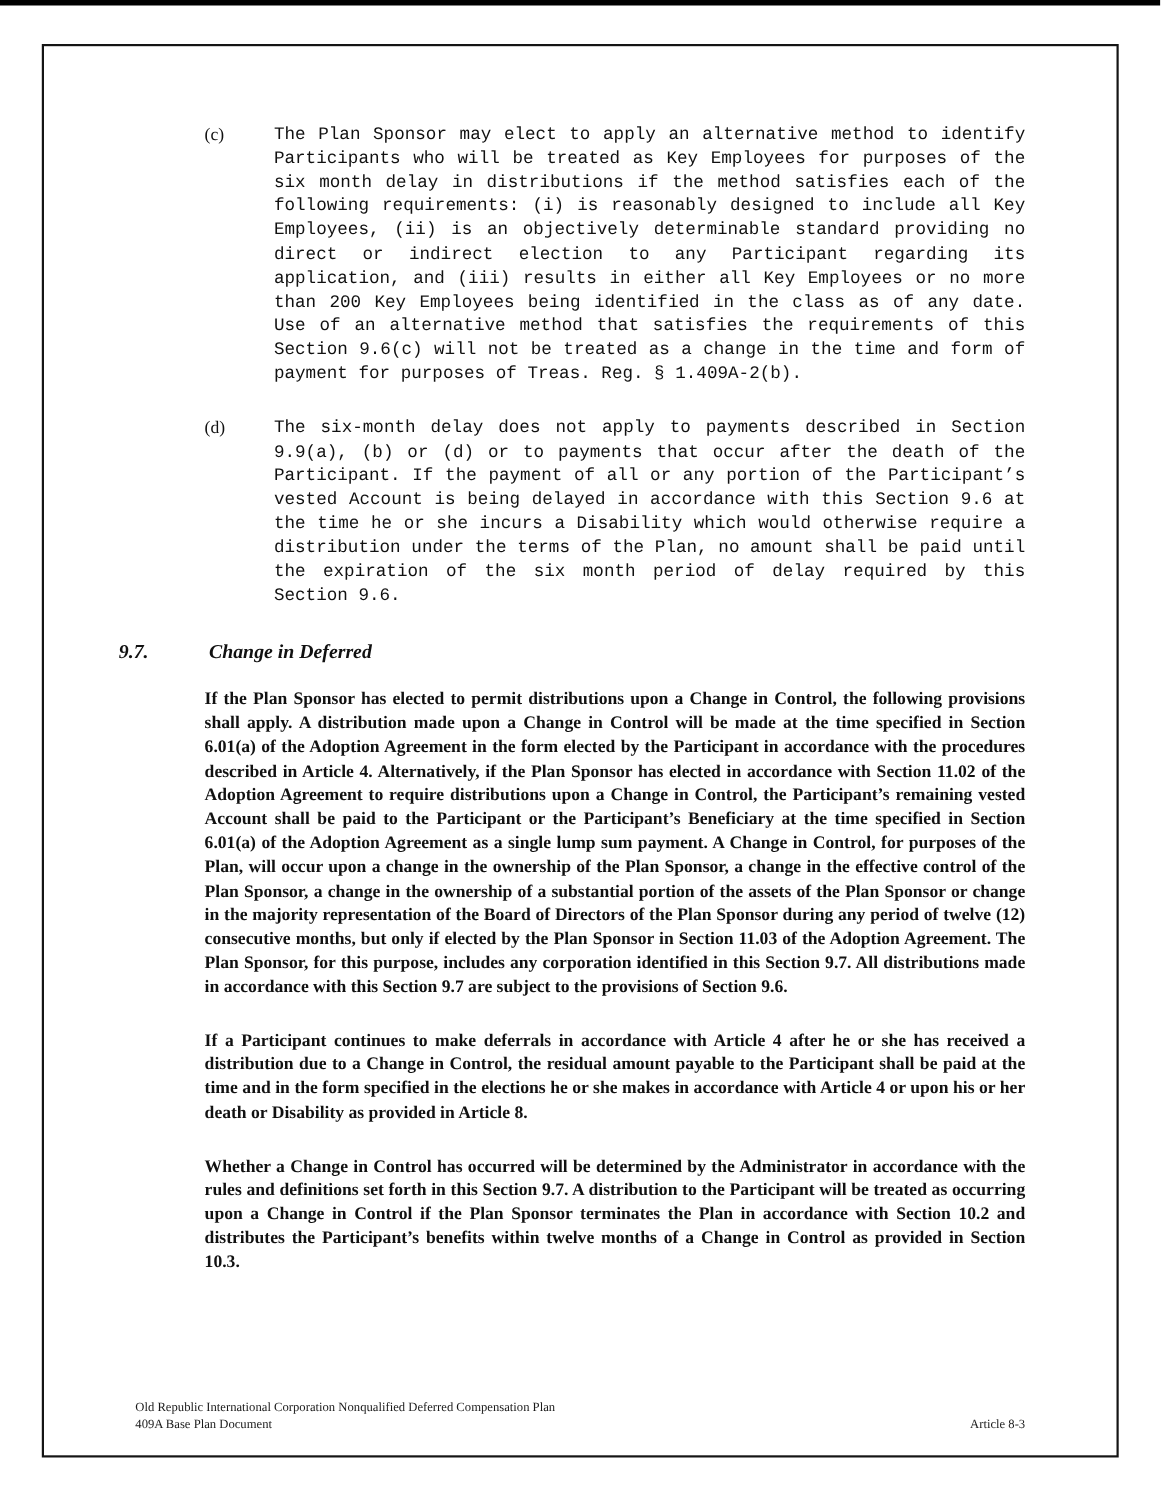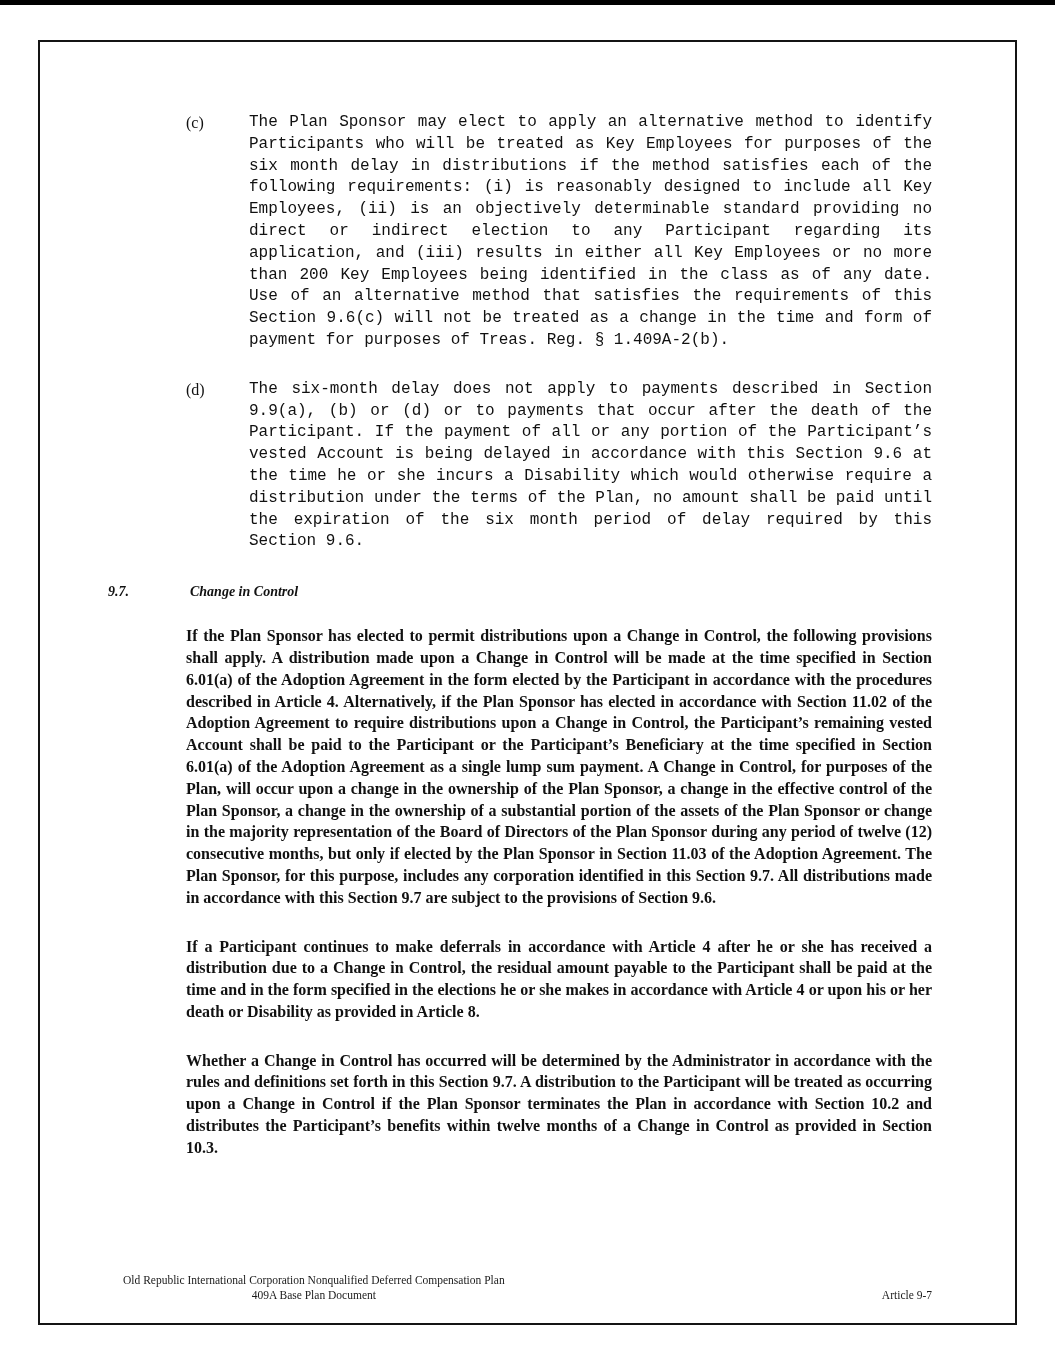--- a/index.html
+++ b/index.html
@@ -50,21 +50,21 @@
   }
   .sub-text {
     flex: 1;
     text-align: justify;
     font-family: Liberation Mono, monospace;
   }
   .heading {
     display: flex;
     margin-top: 17px;
     margin-bottom: 21px;
-    font-size: 14px;
+    font-size: 18px;
     font-weight: bold;
     font-style: italic;
     line-height: 24px;
   }
   .h-num {
     width: 82px;
     flex-shrink: 0;
   }
   p.body {
     margin: 0 0 27px 78px;
@@ -78,21 +78,20 @@
     bottom: 62px;
     display: flex;
     justify-content: space-between;
     align-items: flex-end;
     font-size: 11.5px;
     line-height: 15px;
     color: #1a1a1a;
   }
   .footer-left div {
     white-space: nowrap;
-    text-align: center;
   }
   .footer-right {
     white-space: nowrap;
   }
 </style>
 </head>
 <body>
 
 <div class="page">
 
@@ -106,30 +105,30 @@
       <div class="sub-text">The Plan Sponsor may elect to apply an alternative method to identify Participants who will be treated as Key Employees for purposes of the six month delay in distributions if the method satisfies each of the following requirements:  (i) is reasonably designed to include all Key Employees, (ii) is an objectively determinable standard providing no direct or indirect election to any Participant regarding its application, and (iii) results in either all Key Employees or no more than 200 Key Employees being identified in the class as of any date.  Use of an alternative method that satisfies the requirements of this Section 9.6(c) will not be treated as a change in the time and form of payment for purposes of Treas. Reg. § 1.409A-2(b).</div>
     </div>
 
     <div class="sub-item">
       <div class="sub-label">(d)</div>
       <div class="sub-text">The six-month delay does not apply to payments described in Section 9.9(a), (b) or (d) or to payments that occur after the death of the Participant.  If the payment of all or any portion of the Participant’s vested Account is being delayed in accordance with this Section 9.6 at the time he or she incurs a Disability which would otherwise require a distribution under the terms of the Plan, no amount shall be paid until the expiration of the six month period of delay required by this Section 9.6.</div>
     </div>
 
     <div class="heading">
       <span class="h-num">9.7.</span>
-      <span class="h-title">Change in Control</span>
+      <span class="h-title">Change in Deferred</span>
     </div>
 
     <p class="body">If the Plan Sponsor has elected to permit distributions upon a Change in Control, the following provisions shall apply.  A distribution made upon a Change in Control will be made at the time specified in Section 6.01(a) of the Adoption Agreement in the form elected by the Participant in accordance with the procedures described in Article 4.  Alternatively, if the Plan Sponsor has elected in accordance with Section 11.02 of the Adoption Agreement to require distributions upon a Change in Control, the Participant’s remaining vested Account shall be paid to the Participant or the Participant’s Beneficiary at the time specified in Section 6.01(a) of the Adoption Agreement as a single lump sum payment.  A Change in Control, for purposes of the Plan, will occur upon a change in the ownership of the Plan Sponsor, a change in the effective control of the Plan Sponsor, a change in the ownership of a substantial portion of the assets of the Plan Sponsor or change in the majority representation of the Board of Directors of the Plan Sponsor during any period of twelve (12) consecutive months, but only if elected by the Plan Sponsor in Section 11.03 of the Adoption Agreement.  The Plan Sponsor, for this purpose, includes any corporation identified in this Section 9.7.  All distributions made in accordance with this Section 9.7 are subject to the provisions of Section 9.6.</p>
     <p class="body">If a Participant continues to make deferrals in accordance with Article 4 after he or she has received a distribution due to a Change in Control, the residual amount payable to the Participant shall be paid at the time and in the form specified in the elections he or she makes in accordance with Article 4 or upon his or her death or Disability as provided in Article 8.</p>
     <p class="body">Whether a Change in Control has occurred will be determined by the Administrator in accordance with the rules and definitions set forth in this Section 9.7.  A distribution to the Participant will be treated as occurring upon a Change in Control if the Plan Sponsor terminates the Plan in accordance with Section 10.2 and distributes the Participant’s benefits within twelve months of a Change in Control as provided in Section 10.3.</p>
 
   </div>
 
   <div class="footer">
     <div class="footer-left">
       <div>Old Republic International Corporation Nonqualified Deferred Compensation Plan</div>
       <div>409A Base Plan Document</div>
     </div>
-    <div class="footer-right">Article 9-7</div>
+    <div class="footer-right">Article 8-3</div>
   </div>
 
 </div>
 
 </body></html>

